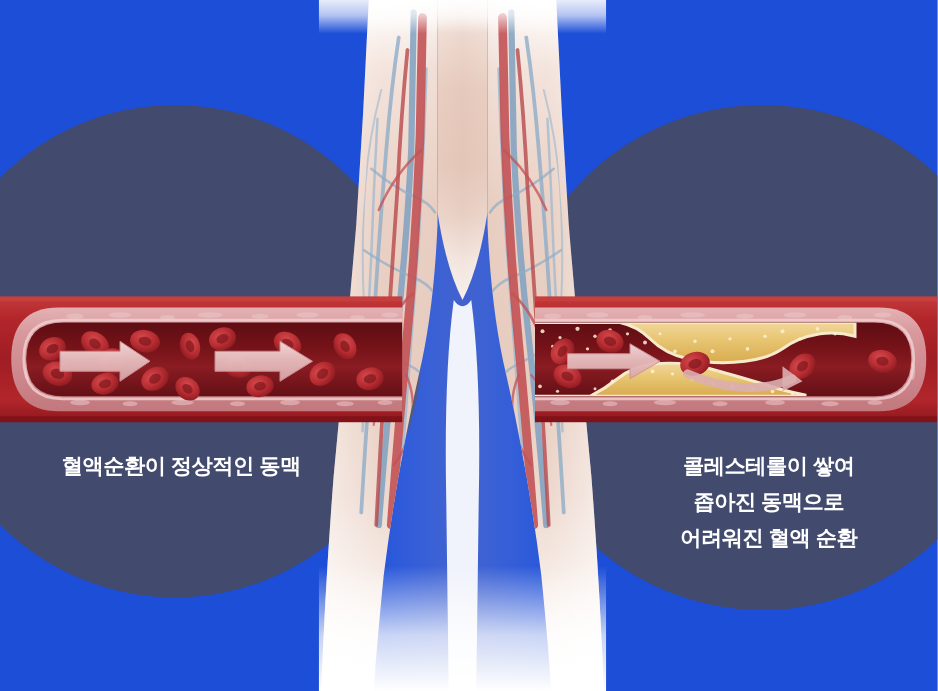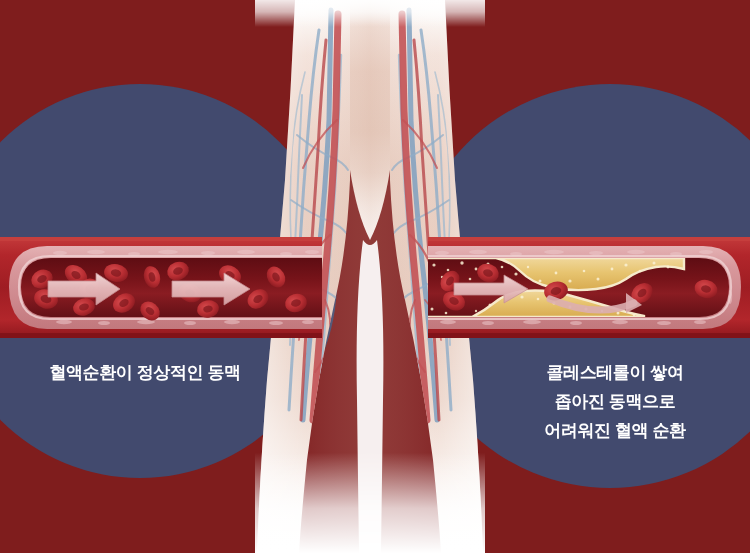--- a/index.html
+++ b/index.html
@@ -1,20 +1,20 @@
 <!DOCTYPE html>
 <html><head>
 <meta charset="utf-8">
 <style>
   html,body{margin:0;padding:0;}
   body{
     width:750px;height:553px;background:#ffffff;overflow:hidden;
     font-family:"Liberation Sans","DejaVu Sans",sans-serif;
   }
-  #stage{position:relative;width:750px;height:553px;background:#7f1d1d;overflow:hidden;}
+  #stage{position:relative;width:750px;height:553px;background:#1d4ed8;overflow:hidden;}
 
   
   .circle{position:absolute;border-radius:50%;}
   #circle-left{left:-57px;top:84px;width:394px;height:394px;background:#424a6e;}
   #circle-right{left:408px;top:84px;width:404px;height:404px;background:#424a6e;}
 
   
   #legs{position:absolute;left:255px;top:0;width:230px;height:553px;}
   #legs svg{display:block;width:230px;height:553px;}
 

